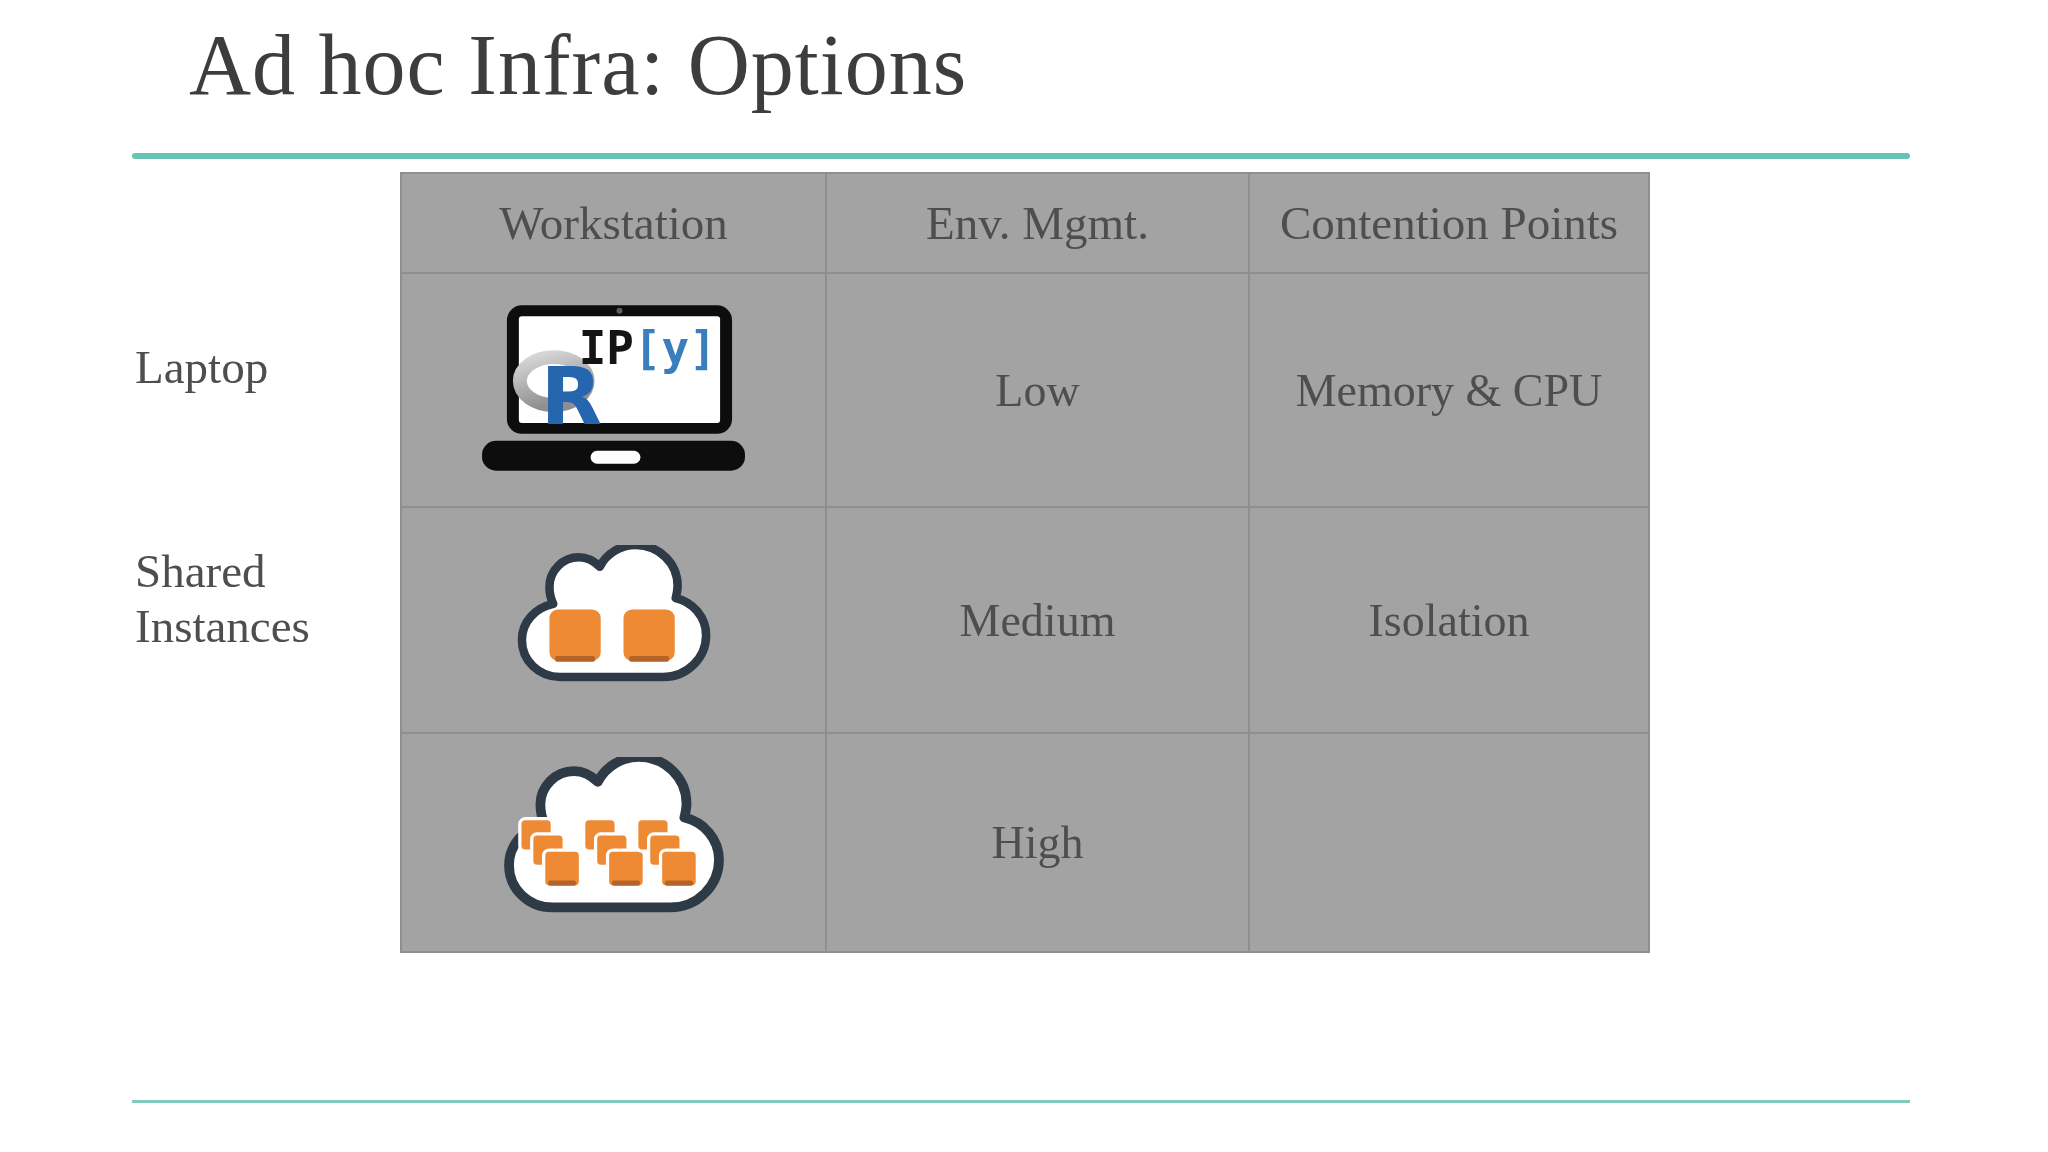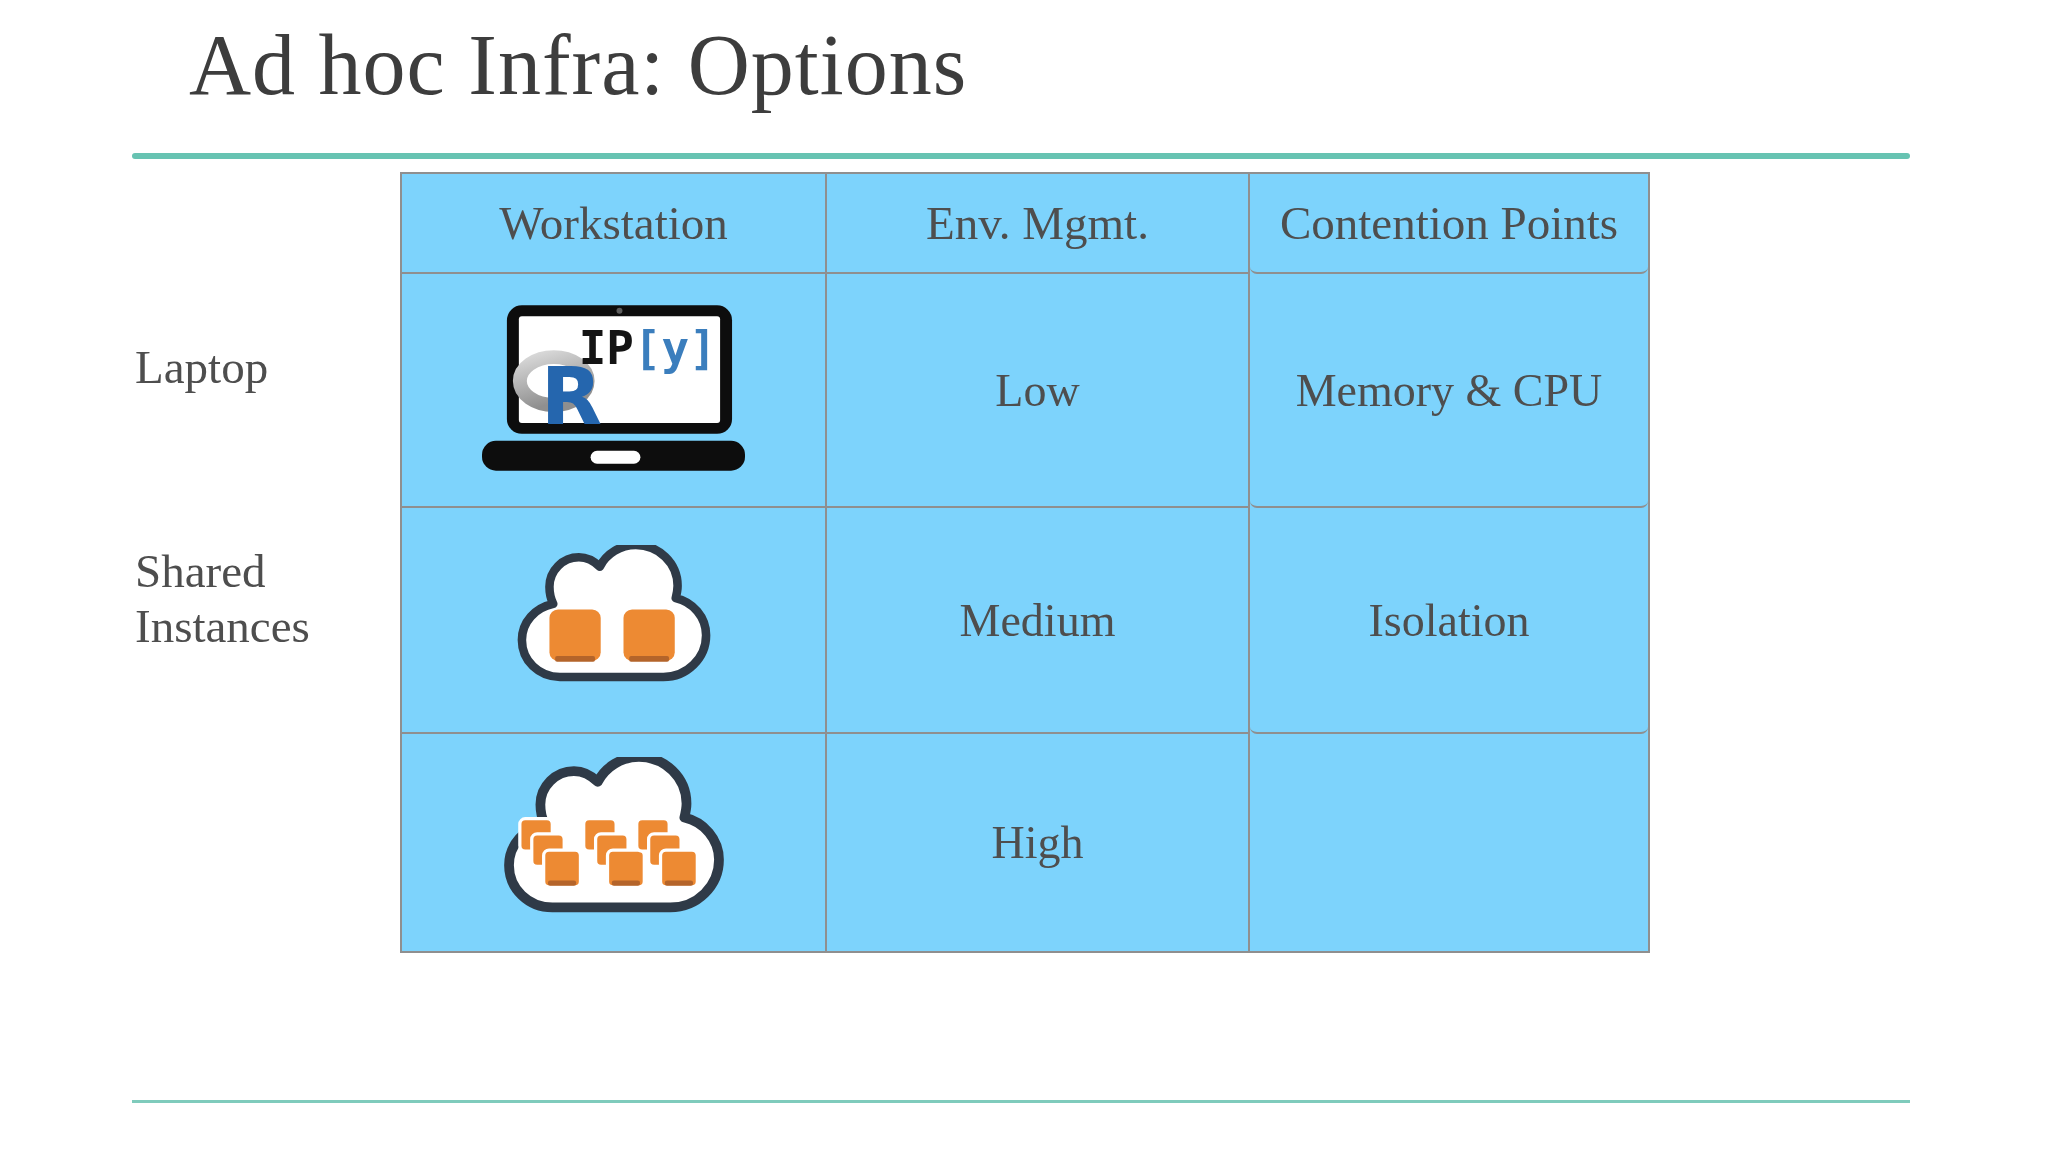--- a/index.html
+++ b/index.html
@@ -44,33 +44,33 @@
     position: absolute;
     left: 400px;
     top: 172px;
     width: 1250px;
     height: 781px;
     box-sizing: border-box;
     border: 2px solid #8f8f8f;
     display: grid;
     grid-template-columns: 425px 423px 398px;
     grid-template-rows: 100px 234px 226px 217px;
-    background: #7dd3fc;
+    background: #a3a3a3;
   }
   .cell {
     box-sizing: border-box;
     border-right: 2px solid #8f8f8f;
     border-bottom: 2px solid #8f8f8f;
     display: flex;
     align-items: center;
     justify-content: center;
     font-size: 46px;
     color: #4e4e4e;
   }
-  .cell.last-col { border-right: none; border-radius: 7px; }
+  .cell.last-col { border-right: none; }
   .cell.last-row { border-bottom: none; }
   .cell.header { font-size: 47px; }
   .row-label {
     position: absolute;
     left: 135px;
     width: 258px;
     display: flex;
     align-items: center;
     font-size: 47px;
     line-height: 1.17;

